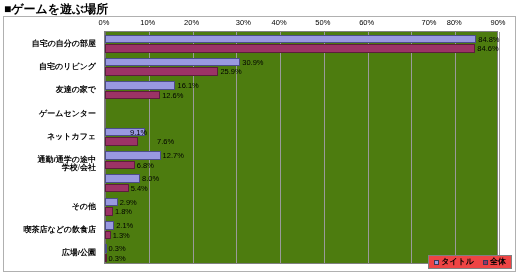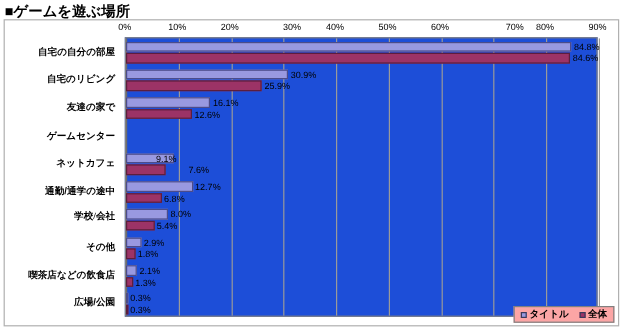--- a/index.html
+++ b/index.html
@@ -56,21 +56,21 @@
     white-space: nowrap;
   }
 
   
   #plot-area {
     position: absolute;
     left: 104px;
     top: 31px;
     width: 394px;
     height: 233px;
-    background: #1d4ed8;
+    background: #4d7c0f;
     border: 1px solid #808080;
     box-sizing: border-box;
   }
   #gridlines {
     position: absolute;
     left: 0; top: 0; right: 0; bottom: 0;
   }
   .gridline {
     position: absolute;
     top: 0;
@@ -131,21 +131,21 @@
     font-weight: bold;
     white-space: nowrap;
     transform: translateY(-50%);
   }
 
   
   #legend {
     position: absolute;
     right: 8px;
     bottom: 6px;
-    background: #fca5a5;
+    background: #ef4444;
     border: 1px solid #808080;
     padding: 2px 5px;
     display: flex;
     align-items: flex-end;
     gap: 9px;
     line-height: 1;
   }
   .legend-item {
     display: flex;
     align-items: center;
@@ -258,21 +258,21 @@
     </div>
 </div>
 
 <div id="category-labels">
     <div class="cat-label" style="top: 34.95px;">自宅のリビング</div>
     <div class="cat-label" style="top: 11.65px;">自宅の自分の部屋</div>
     <div class="cat-label" style="top: 58.25px;">友達の家で</div>
     <div class="cat-label" style="top: 81.55px;">ゲームセンター</div>
     <div class="cat-label" style="top: 104.85px;">ネットカフェ</div>
     <div class="cat-label" style="top: 128.15px;">通勤/通学の途中</div>
-    <div class="cat-label" style="top: 149px; font-family: Liberation Serif, serif;">学校/会社</div>
+    <div class="cat-label" style="top: 136px; font-family: Liberation Serif, serif;">学校/会社</div>
     <div class="cat-label" style="top: 174.75px;">その他</div>
     <div class="cat-label" style="top: 198.05px;">喫茶店などの飲食店</div>
     <div class="cat-label" style="top: 221.35px;">広場/公園</div>
   </div>
 
 <div id="legend">
   <div class="legend-item">
     <span class="legend-swatch series-title"></span>
     <span class="legend-text">タイトル</span>
   </div>

